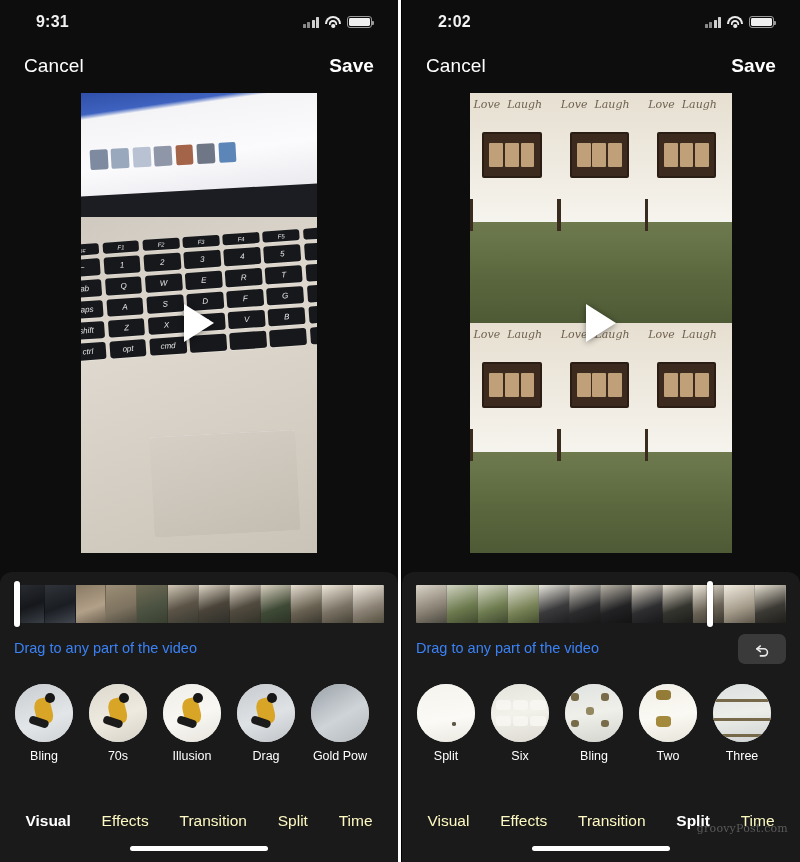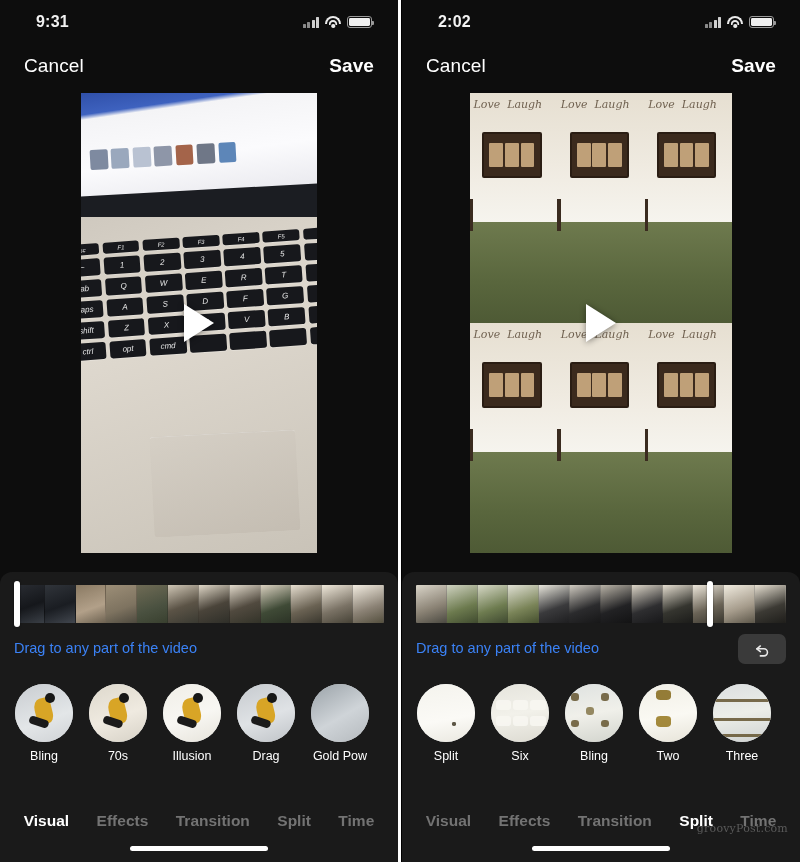--- a/index.html
+++ b/index.html
@@ -193,21 +193,21 @@
   
   .sp { position: absolute; inset: 0; background: linear-gradient(170deg,#eceade,#f6f5ef 55%,#e3e0d4); }
   .sp .dots { position: absolute; inset: 0; }
   .sp .dots b { position: absolute; width: 16%; height: 13%; background: #8a7a3a; border-radius: 40%; opacity: .9; }
 
   .tabs {
     position: absolute; left: 0; bottom: 32px; width: 100%;
     display: flex; justify-content: space-around; align-items: center;
     padding: 0 10px;
   }
-  .tab { font-size: 15.5px; color: #737373; cursor: pointer; white-space: nowrap; font-weight: bold; }
+  .tab { font-size: 15.5px; color: #fef9c3; cursor: pointer; white-space: nowrap; }
   .tab.active { color: #ffffff; font-weight: 700; }
 
   .home-ind {
     position: absolute; left: 50%; bottom: 11px; transform: translateX(-50%);
     width: 138px; height: 5.5px; background: #fff; border-radius: 3px;
   }
   .watermark {
     position: absolute; right: 12px; bottom: 27px;
     font-family: "DejaVu Serif", serif; font-size: 11px;
     color: #5a5a5a; letter-spacing: .2px; z-index: 30;

